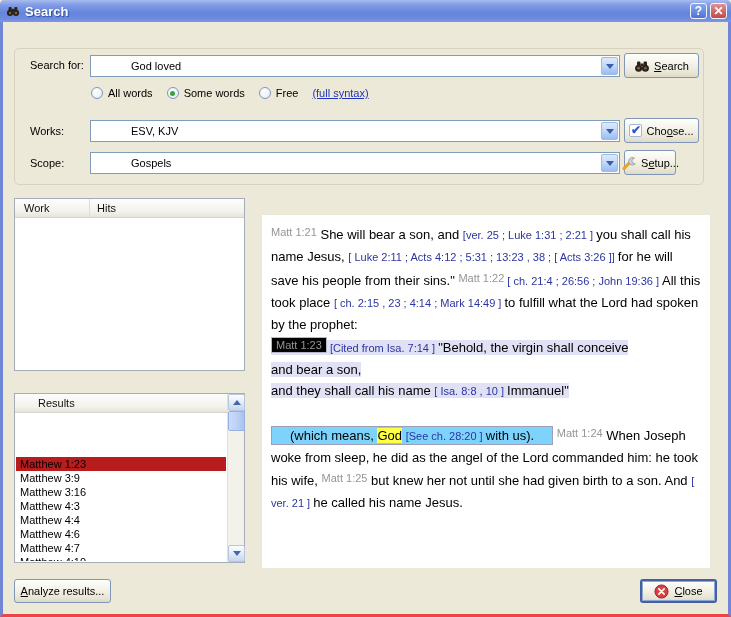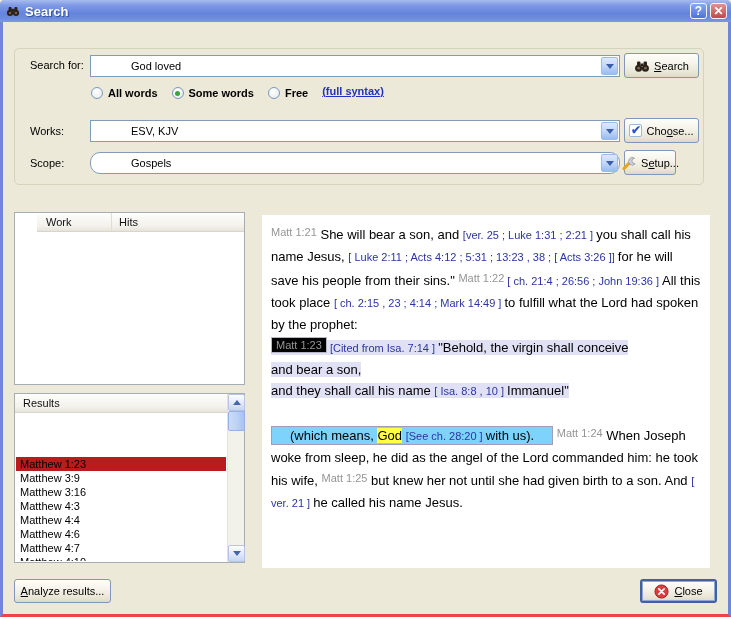--- a/index.html
+++ b/index.html
@@ -41,21 +41,21 @@
                 border-top:5px solid #3A5FA8; }
 
   
   .btn { position:absolute; border:1px solid #8097B8; border-radius:3px;
          background:linear-gradient(180deg,#FEFEFB 0%, #F4F2E8 45%, #E9E6D6 80%, #DDD9C6 100%);
          font-size:11px; color:#000; display:flex; align-items:center; justify-content:center; gap:4px; }
   .btn u { text-decoration:underline; }
   .btn-default { border:2px solid #43609F; box-shadow:0 0 0 1px #8EA7D8 inset; }
 
   
-  .radio-row { position:absolute; left:88px; top:63px; display:flex; gap:14px; height:16px;font-weight:bold; }
+  .radio-row { position:absolute; left:88px; top:63px; display:flex; align-items:center; gap:14px; height:16px; }
   .radio-item { display:flex; align-items:center; gap:5px; font-size:11px; }
   .radio-circle { width:12px; height:12px; border-radius:50%; border:1px solid #7A98BE;
                   background:radial-gradient(circle at 35% 30%, #FFFFFF 0%, #EDEFF2 70%, #D8DCE2 100%);
                   display:flex; align-items:center; justify-content:center; }
   .radio-dot { width:5px; height:5px; border-radius:50%; background:#3DA23D; display:none; }
   .radio-item.selected .radio-dot { display:block; }
   .link { font-size:11px; color:#2233BB; text-decoration:underline; }
 
   
   .panel { position:absolute; background:#fff; border:1px solid #A5AEB8; }
@@ -176,46 +176,46 @@
       <span class="combo-btn">
           <span class="arrow-down"></span>
         </span>
     </div>
     <button class="btn" style="left:621px; top:96px; width:75px; height:25px;">
       <span class="chk-box">✔</span>
       <span>Cho<u>o</u>se...</span>
     </button>
 
     <span class="lbl" style="left:27px; top:135px;">Scope:</span>
-    <div class="combo" style="left:87px; top:130px; width:530px;border-radius:10px;">
+    <div class="combo" style="left:87px; top:130px; width:530px;">
       <span class="combo-text">Gospels</span>
       <span class="combo-btn">
           <span class="arrow-down"></span>
         </span>
     </div>
     <button class="btn" style="left:621px; top:128px; width:52px; height:25px;">
       <span class="icon16">
         <svg width="16" height="16" viewBox="0 0 16 16">
           <path d="M3 13.5 L8.2 8.2" stroke="#E8A51F" stroke-width="3.2" stroke-linecap="round"></path>
           <path d="M13.6 3.2 a3.8 3.8 0 1 0 0.6 5.6 l-3 -1.2 -0.2 -3 z" fill="#CDD2DA" stroke="#8A909A" stroke-width="0.7"></path>
         </svg>
       </span>
       <span>S<u>e</u>tup...</span>
     </button>
 
-    <div class="panel" style="left:11px; top:190px; width:231px; height:173px;padding-left:22px;">
+    <div class="panel" style="left:11px; top:176px; width:231px; height:173px;">
       <div class="panel-header">
         <span class="col-work">Work</span>
         <span class="col-hits">Hits</span>
       </div>
     </div>
 
     <div class="panel" style="left:11px; top:371px; width:231px; height:170px;">
       <div class="panel-header" style="margin-right:17px;">
-        <span style="padding-left:8px;">Results</span>
+        <span style="padding-left:23px;">Results</span>
       </div>
       <div class="results-items" id="results-items">
           <div class="result-item selected">Matthew 1:23</div>
           <div class="result-item">Matthew 3:9</div>
           <div class="result-item">Matthew 3:16</div>
           <div class="result-item">Matthew 4:3</div>
           <div class="result-item">Matthew 4:4</div>
           <div class="result-item">Matthew 4:6</div>
           <div class="result-item">Matthew 4:7</div>
           <div class="result-item">Matthew 4:10</div>

